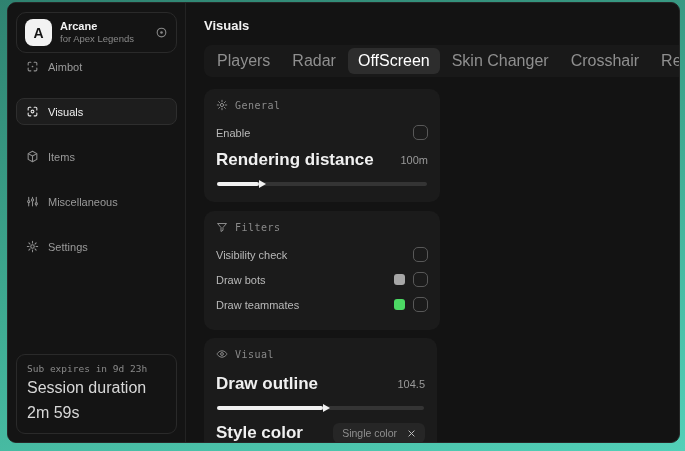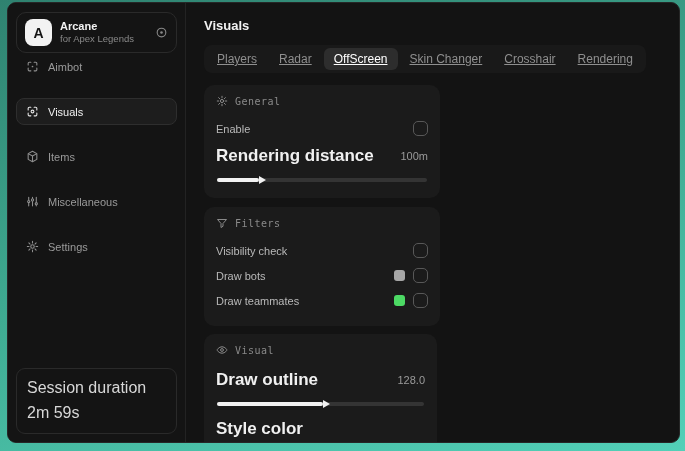--- a/index.html
+++ b/index.html
@@ -50,22 +50,22 @@
   .sub-line { font-family:"DejaVu Sans Mono", monospace; font-size:9.5px; color:#8a8a8a; }
   .sess-line { font-size:16px; color:#d8d8d8; }
   
   .main { flex:1; padding:15px 18px; display:flex; flex-direction:column; }
   .page-title { font-size:13px; font-weight:bold; color:#f2f2f2; }
   .tabbar {
     margin-top:12px; display:inline-flex; align-self:flex-start;
     background:#191919; border-radius:8px; padding:3px; gap:2px;
   }
   .tab {
-    font-size:12px; color:#8f8f8f; padding:4px 10px; border-radius:6px;
-    white-space:nowrap; cursor:default;text-decoration:underline;
+    font-size:16px; color:#8f8f8f; padding:4px 10px; border-radius:6px;
+    white-space:nowrap; cursor:default;
   }
   .tab.active { background:#2d2d2d; color:#ffffff; }
   .content { margin-top:12px; display:flex; gap:8px; align-items:flex-start;flex-direction:column; }
   .col-left { width:236px; flex:0 0 236px; display:flex; flex-direction:column; gap:9px; }
   .col-right { width:233px; flex:0 0 233px; }
   .panel { background:#1b1b1b; border-radius:10px; padding:10px 12px 13px; }
   .panel-header {
     display:flex; align-items:center; gap:7px; color:#8a8a8a;
     font-family:"DejaVu Sans Mono", monospace; font-size:10px; letter-spacing:0.5px;
     margin-bottom:9px;
@@ -170,20 +170,21 @@
           <svg width="13" height="13" viewBox="0 0 24 24" fill="none" stroke="currentColor" stroke-width="2" stroke-linecap="round">
             <circle cx="12" cy="12" r="3.2"></circle>
             <path d="M12 2.5v3M12 18.5v3M2.5 12h3M18.5 12h3M5.3 5.3l2.1 2.1M16.6 16.6l2.1 2.1M18.7 5.3l-2.1 2.1M7.4 16.6l-2.1 2.1"></path>
           </svg>
         </span>
         <span>Settings</span>
       </div>
     </div>
 
     <div class="side-footer">
+      <div class="sub-line">Sub expires in 9d 23h</div>
       <div class="sess-line">Session duration 2m 59s</div>
     </div>
   </div>
 
   <div class="main">
     <div class="page-title">Visuals</div>
 
     <div class="tabbar">
       <div class="tab">Players</div>
       <div class="tab">Radar</div>
@@ -256,25 +257,33 @@
             <span class="picon">
               <svg width="12" height="12" viewBox="0 0 24 24" fill="none" stroke="currentColor" stroke-width="2">
                 <path d="M2 12s3.5-6.5 10-6.5S22 12 22 12s-3.5 6.5-10 6.5S2 12 2 12z"></path>
                 <circle cx="12" cy="12" r="2.8"></circle>
               </svg>
             </span>
             <span>Visual</span>
           </div>
           <div class="row">
             <span class="row-label strong">Draw outline</span>
-            <span class="row-value">128.0</span>
+            <span class="row-value">104.5</span>
           </div>
           <div class="slider">
             <div class="slider-fill" style="width: 51%;"></div>
           </div>
           <div class="row" style="margin-top:8px;">
             <span class="row-label strong">Style color</span>
+            <span class="dropdown">
+              <span class="dropdown-value">Single color</span>
+              <span class="close">
+                <svg width="9" height="9" viewBox="0 0 24 24" fill="none" stroke="currentColor" stroke-width="2.6" stroke-linecap="round">
+                  <path d="M5 5l14 14M19 5L5 19"></path>
+                </svg>
+              </span>
+            </span>
           </div>
         </div>
       </div>
     </div>
   </div>
 </div>
 
 </body></html>

